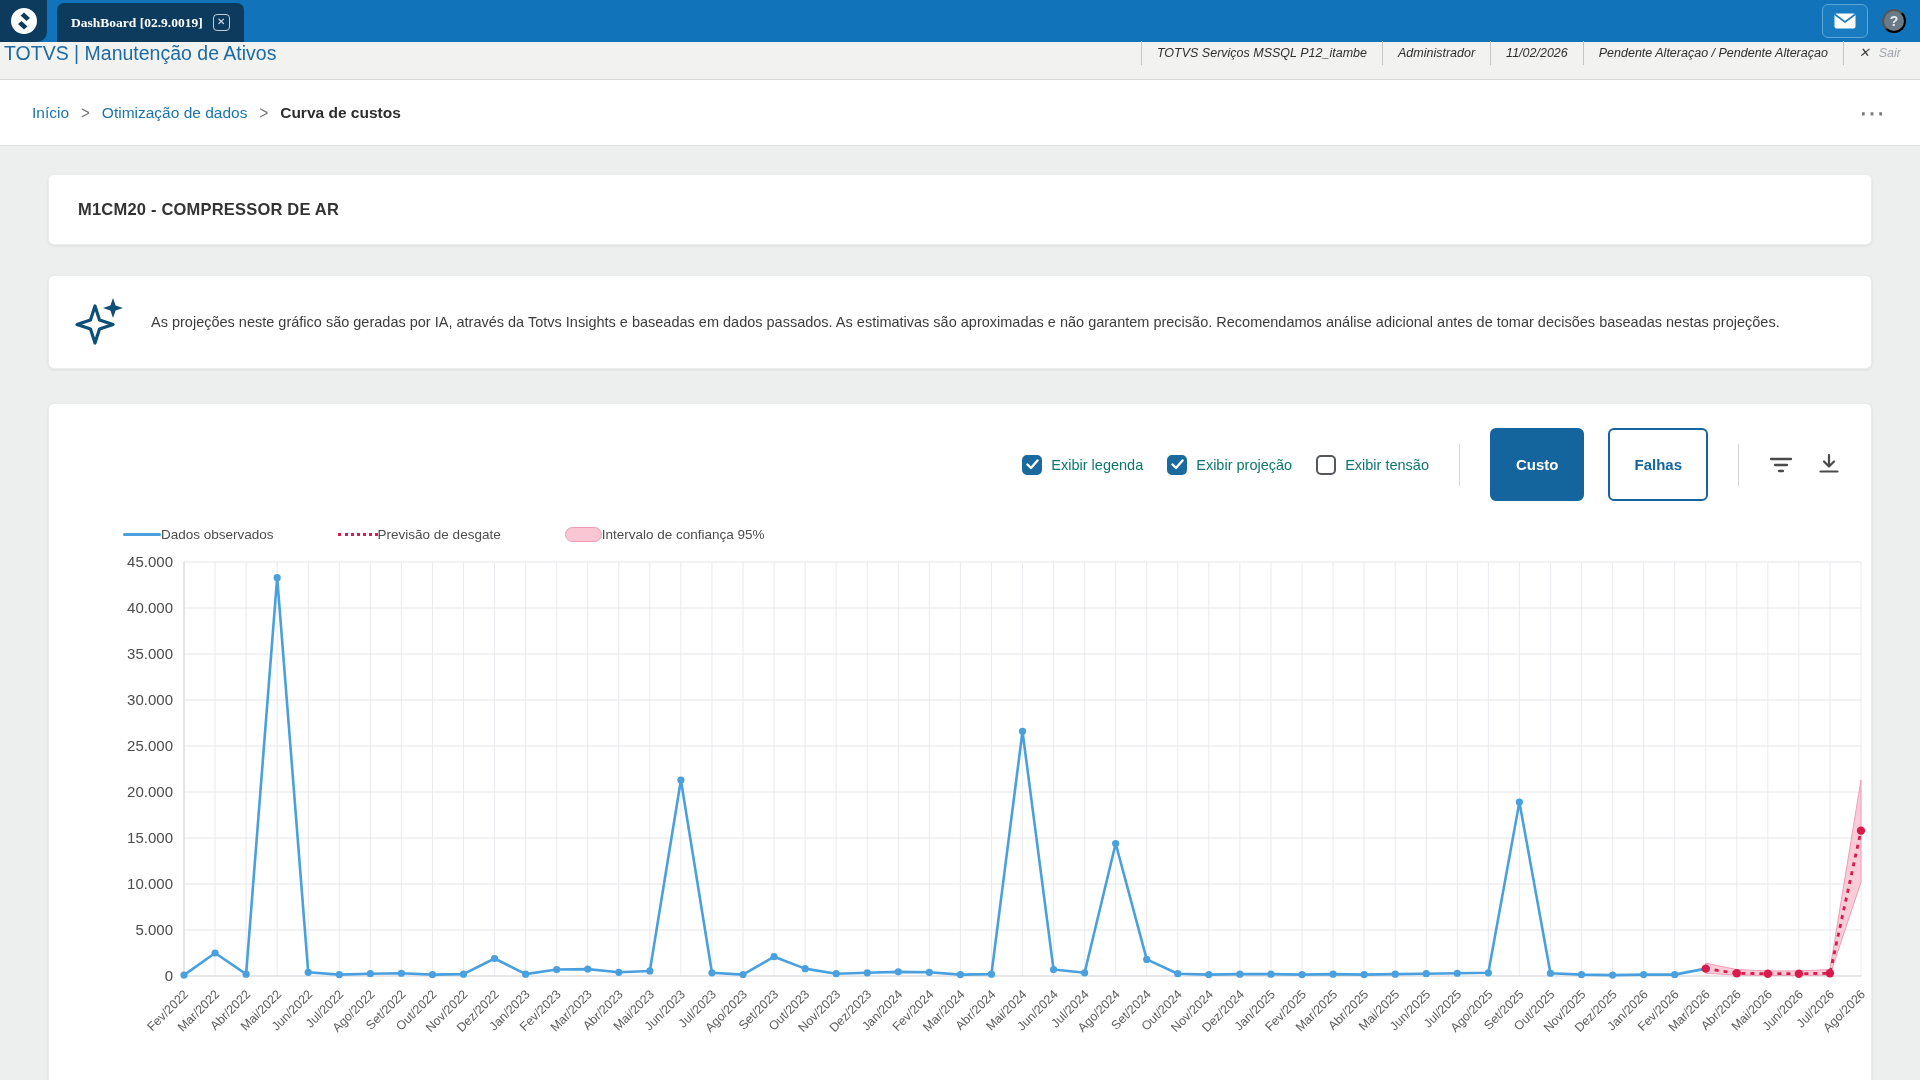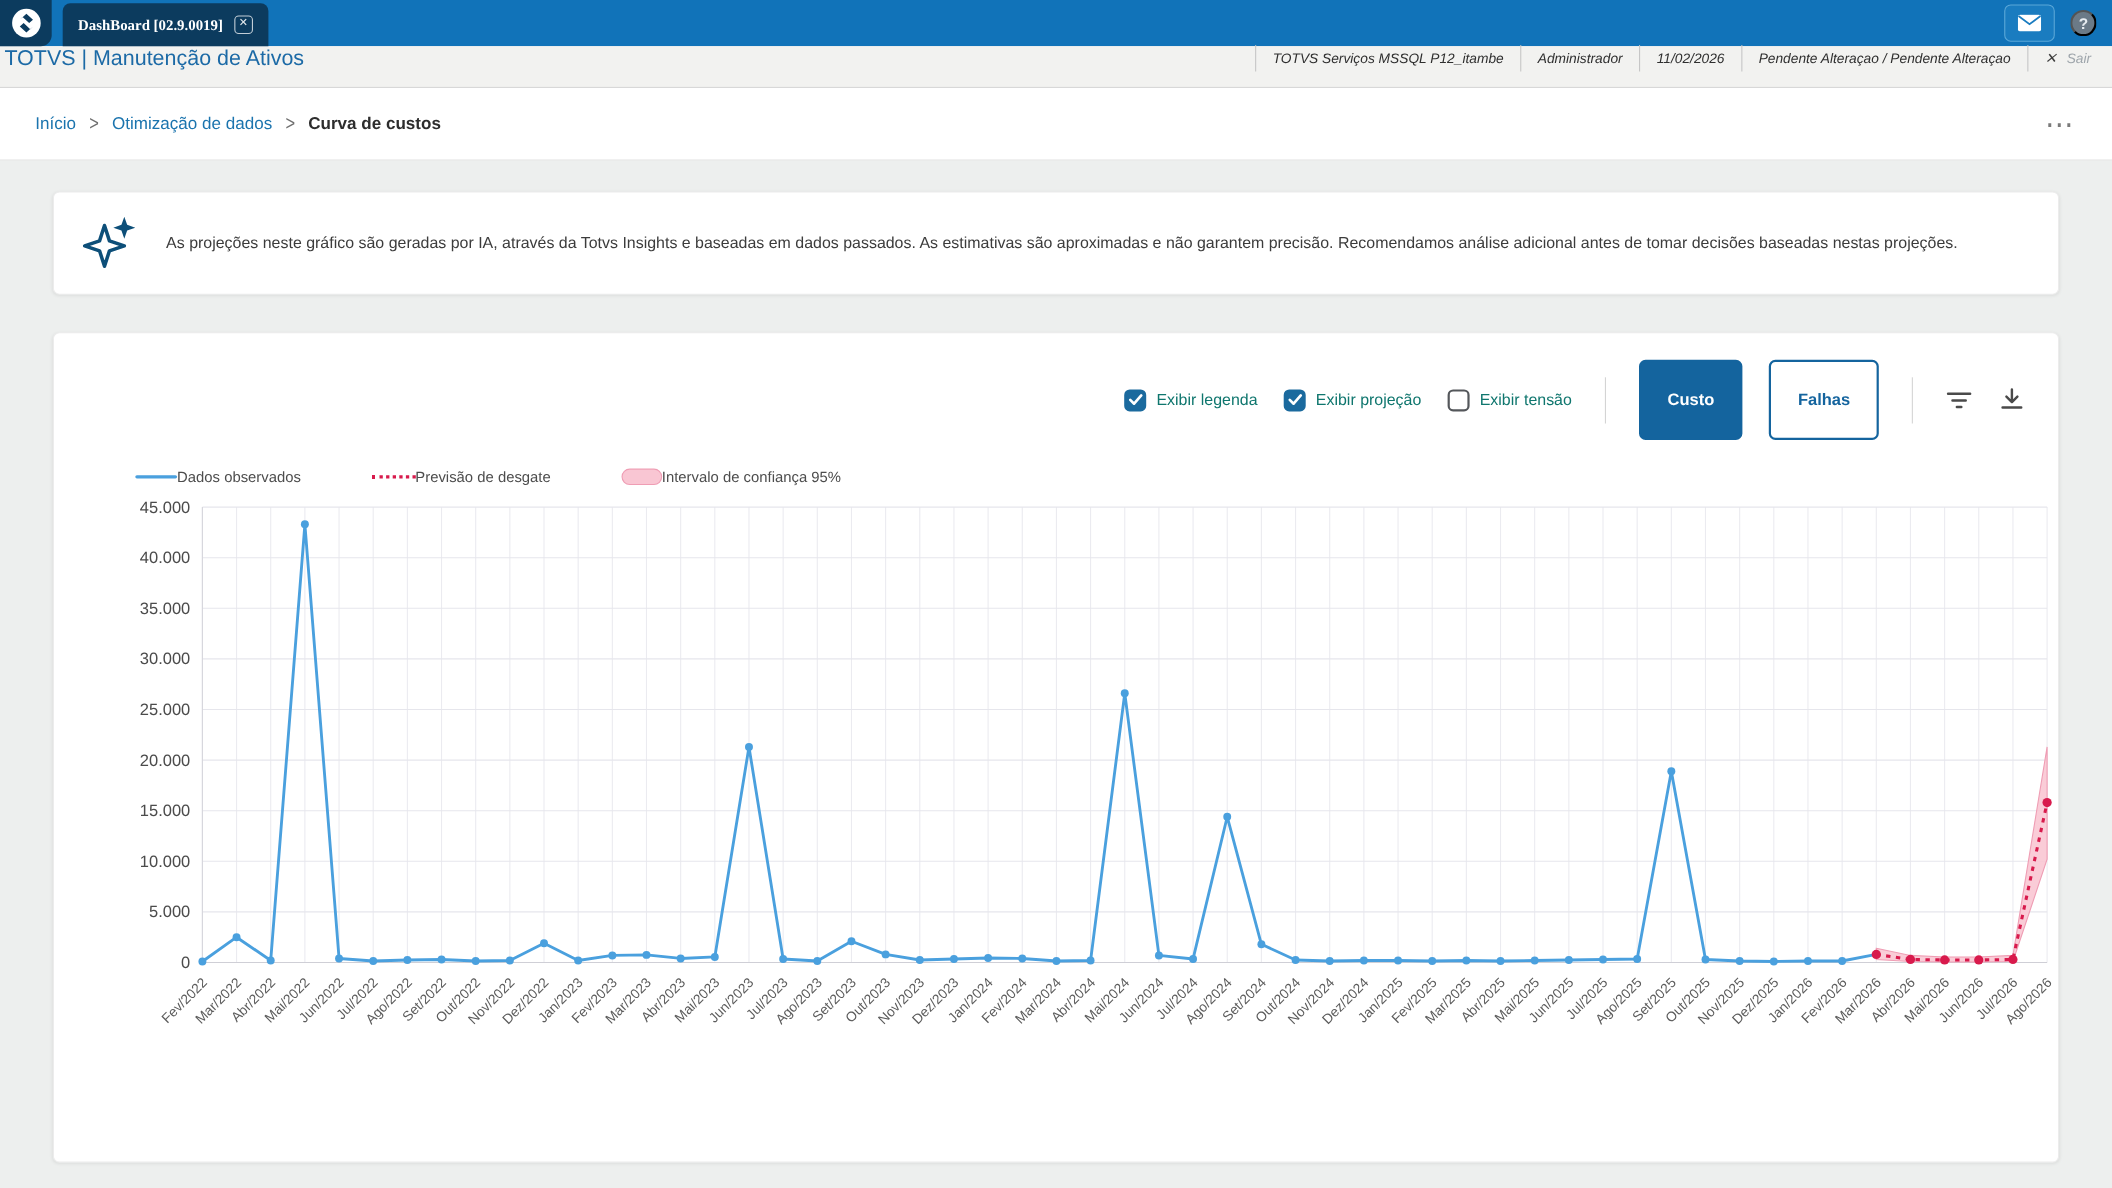--- a/index.html
+++ b/index.html
@@ -108,20 +108,23 @@
   <span class="crumb-link">Início</span>
   <span class="crumb-sep">&gt;</span>
   <span class="crumb-link">Otimização de dados</span>
   <span class="crumb-sep">&gt;</span>
   <span class="crumb-cur">Curva de custos</span>
   <span class="more-btn">⋯</span>
 </div>
 
 <div class="page">
 
+  <div class="card asset-card">
+    <div class="asset-title">M1CM20 - COMPRESSOR DE AR</div>
+  </div>
 
   <div class="card notice-card">
     <svg width="50" height="52" viewBox="0 0 50 52">
       <path d="M20 10 L24.5 24 L38 28.5 L24.5 33 L20 47 L15.5 33 L2 28.5 L15.5 24 Z" fill="none" stroke="#0d4f79" stroke-width="3.2" stroke-linejoin="round"></path>
       <path d="M38 2 L40.6 9.4 L48 12 L40.6 14.6 L38 22 L35.4 14.6 L28 12 L35.4 9.4 Z" fill="#0d4f79"></path>
     </svg>
     <div class="notice-text">As projeções neste gráfico são geradas por IA, através da Totvs Insights e baseadas em dados passados. As estimativas são aproximadas e não garantem precisão. Recomendamos análise adicional antes de tomar decisões baseadas nestas projeções.</div>
   </div>
 
   <div class="card chart-card">

